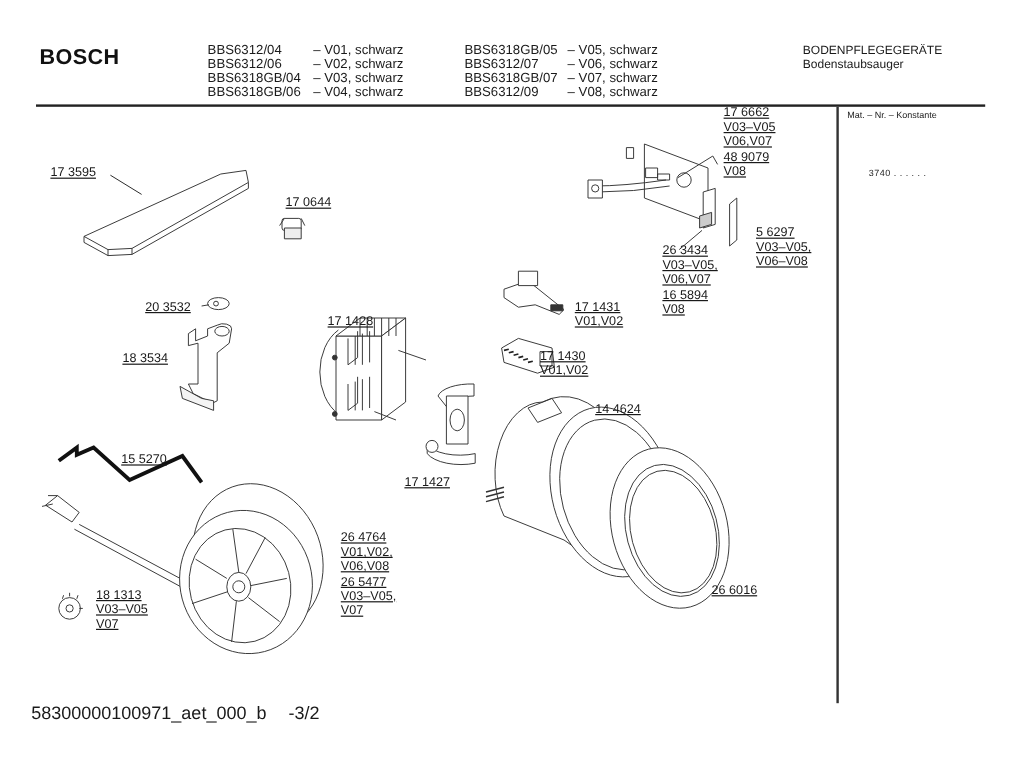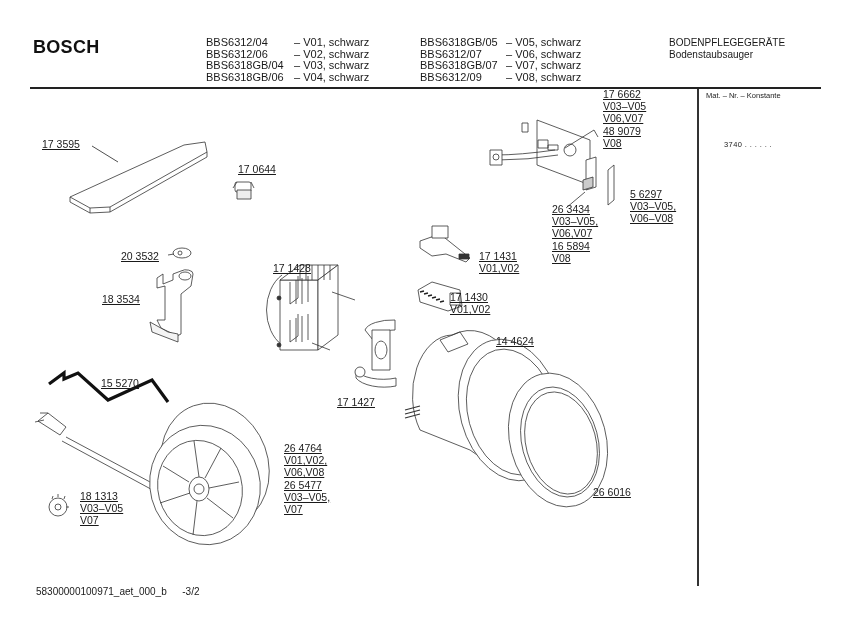--- a/index.html
+++ b/index.html
@@ -1,30 +1,30 @@
 <!DOCTYPE html>
 <html><head>
 <meta charset="utf-8">
 <style>
   html, body { margin:0; padding:0; background:#ffffff; }
   body { width:847px; height:635px; position:relative; overflow:hidden;
          font-family:"Liberation Sans", sans-serif; color:#1a1a1a; }
   .abs { position:absolute; }
   .brand { left:33px; top:37px; font-weight:bold; font-size:18px; letter-spacing:0.3px; color:#111; }
   .model-col { font-size:11px; line-height:11.5px; }
-  .model-row { display:flex; white-space:nowrap;margin-left:33px; }
+  .model-row { display:flex; white-space:nowrap; }
   .m1 .model-code { width:88px; }
   .m2 .model-code { width:86px; }
   .cat-title { left:669px; top:37px; font-size:10px; line-height:12px; }
   .rule-top { left:30px; top:87px; width:791px; height:2px; background:#222; }
   .vline { left:697px; top:89px; width:2px; height:497px; background:#333; }
   .mat-label { left:706px; top:91px; font-size:7.5px; line-height:9px; color:#222; }
   .mat-val { left:724px; top:100px; font-size:7.5px; color:#222; letter-spacing:0.4px;margin-top:40px; }
   .lbl { font-size:10.5px; line-height:12.2px; white-space:nowrap; color:#1a1a1a;text-decoration:underline; }
-  .footer { left:36px; top:586px; font-size:10px; }
+  .footer { left:26px; top:586px; font-size:15px; }
   svg.drawing { position:absolute; left:0; top:0; }
   svg.drawing * { vector-effect:non-scaling-stroke; }
 </style>
 </head>
 <body>
 
 <div class="abs brand">BOSCH</div>
 
 <div class="abs model-col m1" style="left:173px; top:37px;">
   <div class="model-row">

